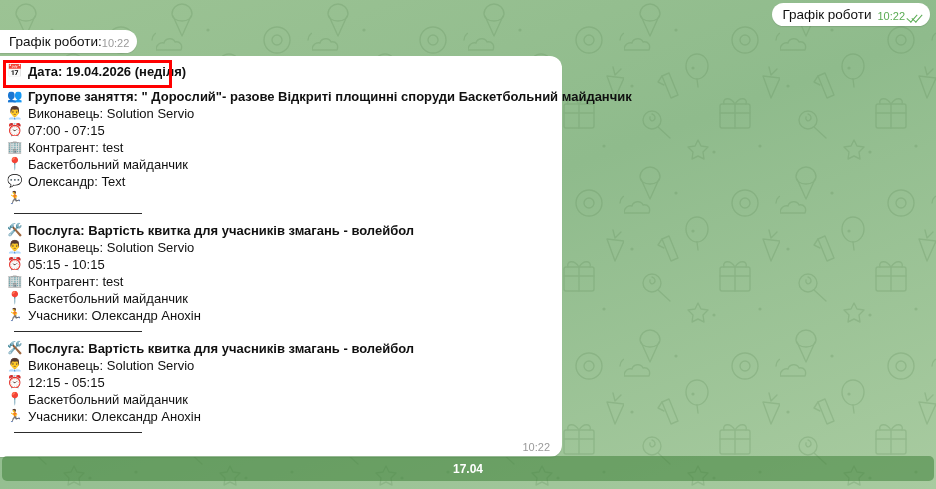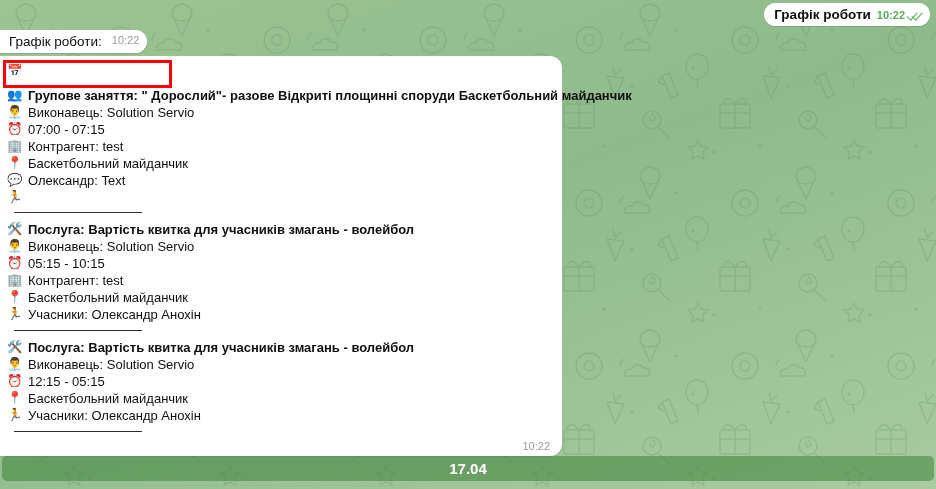--- a/index.html
+++ b/index.html
@@ -39,27 +39,26 @@
 
   
   .bubble-out {
     position: absolute;
     top: 3px;
     right: 6px;
     background: #ffffff;
     border-radius: 12px;
     padding: 4px 8px 4px 10px;
     display: flex;
-    align-items: center;
+    align-items: flex-end;
     gap: 6px;
     box-shadow: 0 1px 1px rgba(0,0,0,.10);
     font-size: 13.5px;
     color: #0f0f0f;
     white-space: nowrap;
-    font-weight: bold;
   }
   .bubble-out .meta {
     display: flex;
     align-items: center;
     gap: 2px;
     font-size: 11px;
     color: #5aab53;
   }
   .checks {
     display: inline-block;
@@ -82,22 +81,22 @@
 
   
   .bubble-in-small {
     position: absolute;
     top: 30px;
     left: 0px;
     background: #ffffff;
     border-radius: 0 12px 12px 0;
     padding: 4px 8px 4px 9px;
     display: flex;
-    align-items: flex-start;
-    gap: 10px;
+    align-items: flex-end;
+    gap: 0;
     box-shadow: 0 1px 1px rgba(0,0,0,.10);
     font-size: 13.5px;
     color: #0f0f0f;
     white-space: nowrap;
   }
   .bubble-in-small .meta {
     font-size: 11px;
     color: #9a9a9a;
   }
 
@@ -182,21 +181,21 @@
     display: flex;
     gap: 3px;
     padding: 0 2px 8px 2px;
     box-sizing: border-box;
   }
   .kb-btn {
     flex: 1 1 0;
     background: rgba(63,130,58,.55);
     border-radius: 5px;
     color: #ffffff;
-    font-size: 15px;
+    font-size: 12px;
     font-weight: bold;
     display: flex;
     align-items: center;
     justify-content: center;
     cursor: pointer;
     user-select: none;
   }
 </style>
 </head>
 <body>
@@ -261,20 +260,21 @@
 
     <div class="bubble-in-small">
       <span>Графік роботи:</span>
       <span class="meta">10:22</span>
     </div>
 
     <div class="bubble-in-main">
 
       <div class="line bold date-line">
         <span class="ico">📅</span>
+        <span class="txt">Дата: 19.04.2026 (неділя)</span>
       </div>
 
       <div id="blocks-container">
           <div class="block">
             <div class="line bold">
               <span class="ico">👥</span>
               <span class="txt">Групове заняття: " Дорослий"- разове Відкриті площинні споруди Баскетбольний майданчик</span>
             </div>
             <div class="line">
               <span class="ico">👨‍💼</span>

